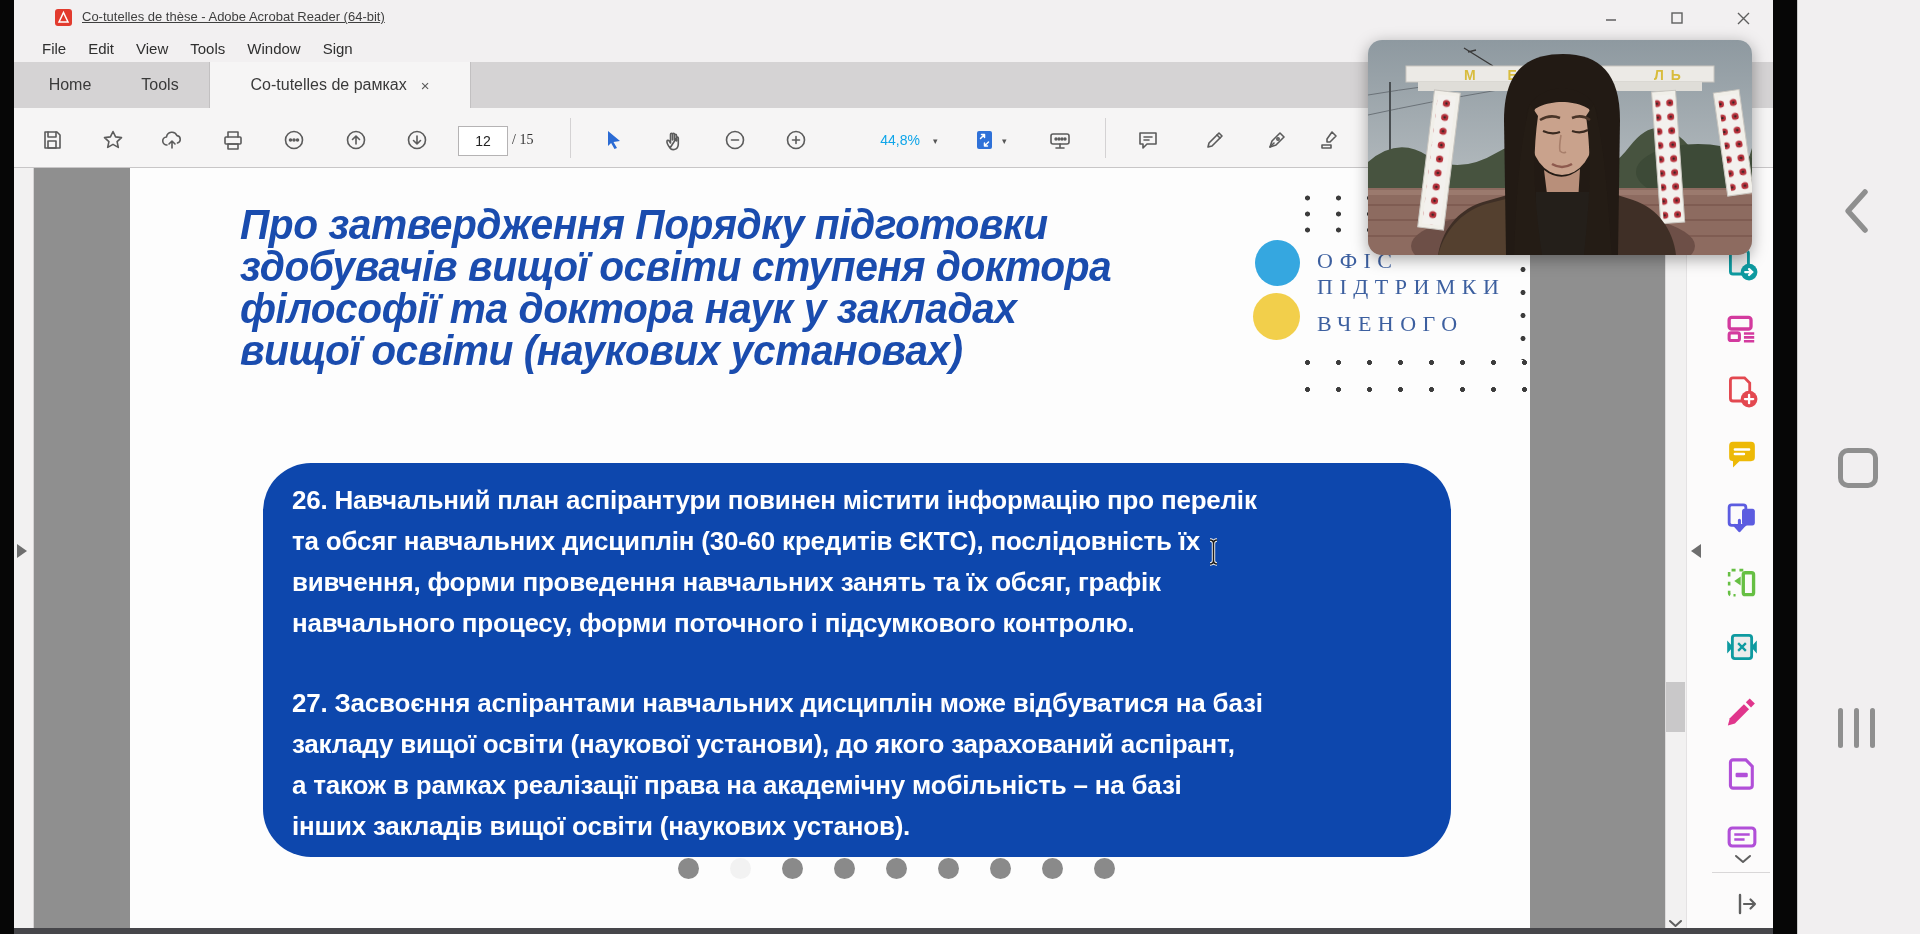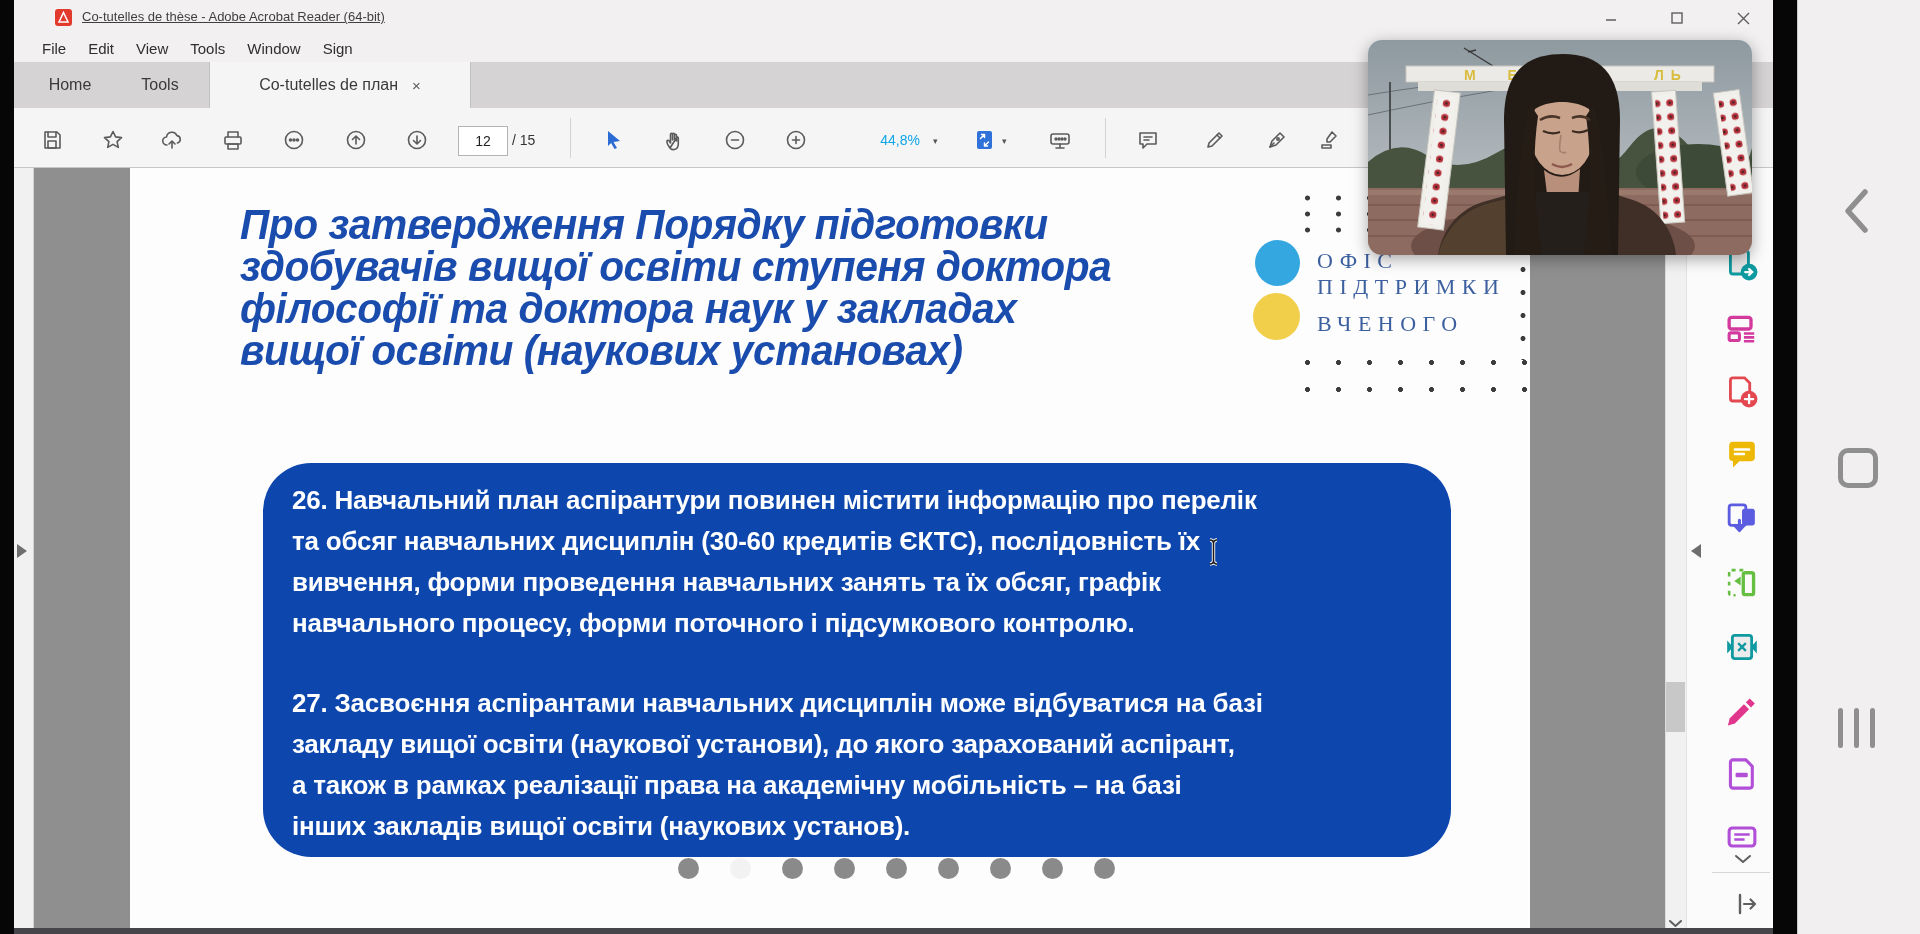--- a/index.html
+++ b/index.html
@@ -23,21 +23,21 @@
   .tab-label{top:62px;height:46px;display:flex;align-items:center;justify-content:center;font-size:16px;color:#3a3a3a;}
   #tab-doc{left:209px;top:62px;width:262px;height:46px;background:#f6f5f5;border-left:1px solid #c2c0c1;border-right:1px solid #c2c0c1;
            display:flex;align-items:center;justify-content:center;gap:14px;font-size:16px;color:#3a3a3a;box-sizing:border-box;}
   #tab-doc .x{color:#5a5a5a;font-size:15px;}
   
   .tbi{top:127px;width:26px;height:26px;display:flex;align-items:center;justify-content:center;}
   .tbi svg{width:24px;height:24px;stroke:#5b5b5b;stroke-width:1.6;fill:none;stroke-linecap:round;stroke-linejoin:round;}
   .tbsep{top:118px;width:1px;height:40px;background:#d4d2d3;}
   #page-input{left:458px;top:126px;width:44px;height:26px;border:1px solid #b5b3b4;background:#fff;font-size:14px;color:#222;
               text-align:center;font-family:"Liberation Sans",sans-serif;}
-  #page-total{left:512px;top:132px;font-size:14px;color:#333;}
+  #page-total{left:512px;top:132px;font-size:14px;color:#333;font-family:Liberation Serif, serif;}
   #zoom-value{left:846px;top:132px;width:74px;font-size:14px;color:#0ea5e9;text-align:right;}
   .caret{font-size:9px;color:#555;top:136px;}
   
   #left-strip{left:14px;top:168px;width:20px;height:760px;background:#f2f1f1;border-right:1px solid #d5d3d4;box-sizing:border-box;}
   #backdrop{left:34px;top:168px;width:1631px;height:760px;background:#8f8f8f;}
   #page{left:130px;top:168px;width:1400px;height:760px;background:#fdfdfd;}
   
   #vscroll{left:1665px;top:168px;width:21px;height:760px;background:#f2f1f1;border-left:1px solid #dddbdc;box-sizing:border-box;}
   #vthumb{left:1666px;top:682px;width:19px;height:50px;background:#c9c8c9;}
   
@@ -108,21 +108,21 @@
   <span>Edit</span>
   <span>View</span>
   <span>Tools</span>
   <span>Window</span>
   <span>Sign</span>
 </div>
 
 <span class="abs tab-label" style="left:38px;width:64px;">Home</span>
 <span class="abs tab-label" style="left:128px;width:64px;">Tools</span>
 <div class="abs" id="tab-doc">
-  <span>Co-tutelles de план</span>
+  <span>Co-tutelles de рамках</span>
   <span class="x">×</span>
 </div>
 
 <span class="abs tbi" style="left:39px;">
   <svg viewBox="0 0 24 24">
       <path d="M5 4h12l3 3v13H5z"></path>
       <path d="M8 4v5h8V4"></path>
       <rect x="8" y="13" width="8" height="7"></rect>
     </svg>
   </span>

